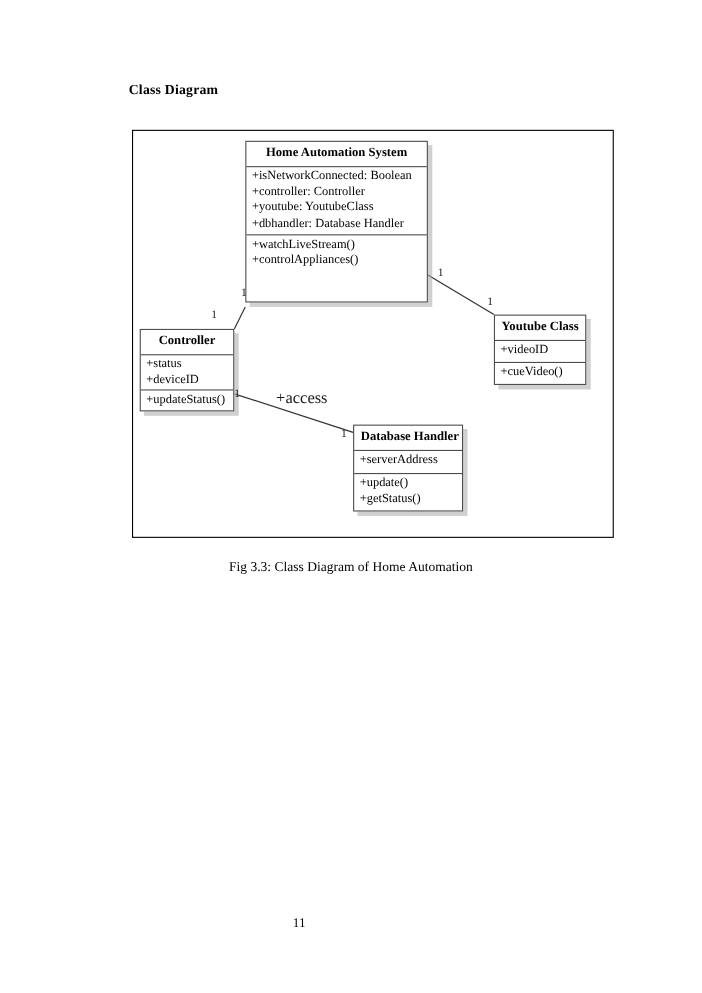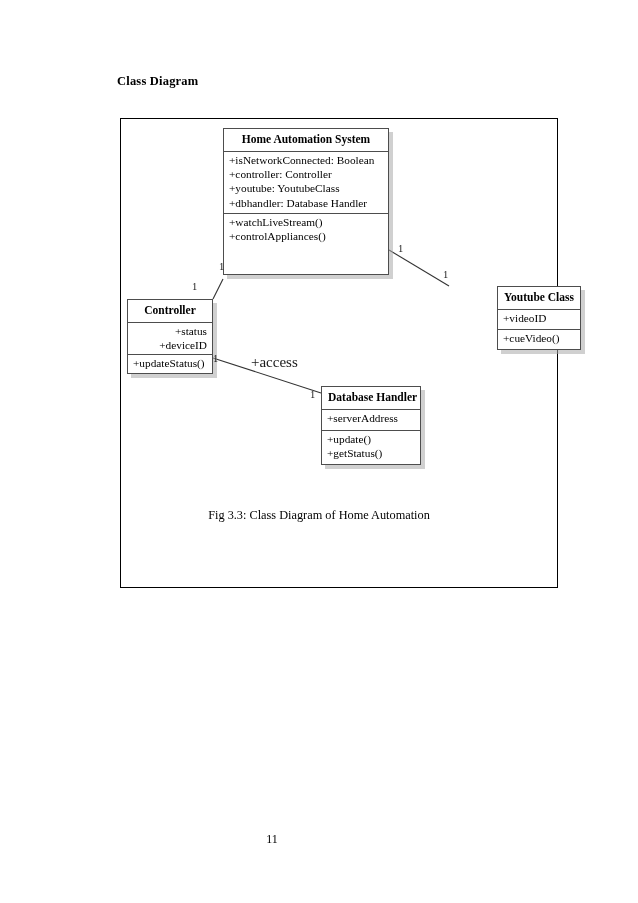--- a/index.html
+++ b/index.html
@@ -33,21 +33,21 @@
     letter-spacing: 0.2px;
     white-space: nowrap;
   }
 
   
   .diagram-frame {
     position: absolute;
     left: 120px;
     top: 118px;
     width: 438px;
-    height: 470px;
+    height: 371px;
     border: 1.4px solid #000000;
     box-sizing: border-box;
     background: #ffffff;
   }
 
   .canvas {
     position: absolute;
     left: 0; top: 0;
     width: 438px;
     height: 371px;
@@ -90,24 +90,24 @@
     line-height: 14.2px;
     white-space: nowrap;
   }
 
   
   #box-has        { left: 102px; top: 9px;   width: 166px; }
   #box-has .attrs   { height: 62px; }
   #box-has .ops     { height: 61px; }
 
   #box-controller { left: 6px;   top: 180px; width: 86px; }
-  #box-controller .attrs { height: 32px; text-align: right; }
+  #box-controller .attrs { height: 32px; }
   #box-controller .ops   { height: 19px; }
 
-  #box-youtube    { left: 328px; top: 167px; width: 84px; margin-left: 48px; }
+  #box-youtube    { left: 328px; top: 167px; width: 84px; }
   #box-youtube .attrs { height: 20px; }
   #box-youtube .ops   { height: 20px; }
 
   #box-dbhandler  { left: 200px; top: 267px; width: 100px; }
   #box-dbhandler .attrs { height: 21px; }
   #box-dbhandler .ops   { height: 34px; }
 
   
   .mult, .assoc-label {
     position: absolute;

